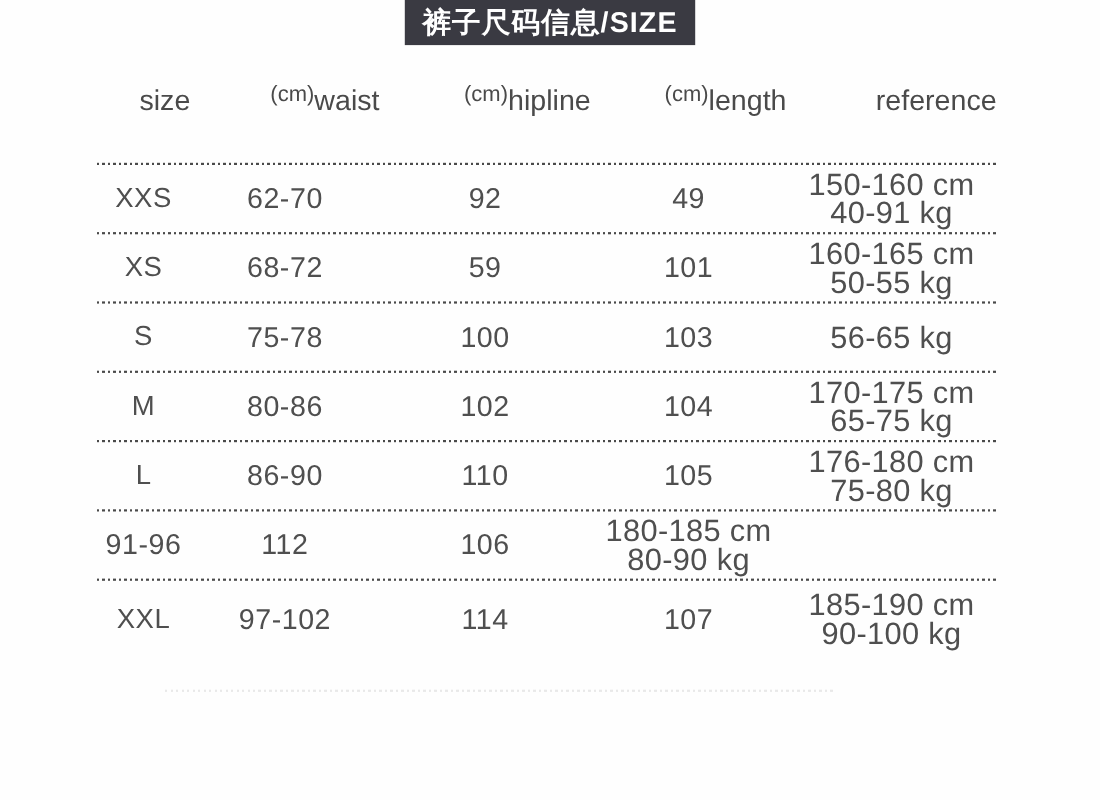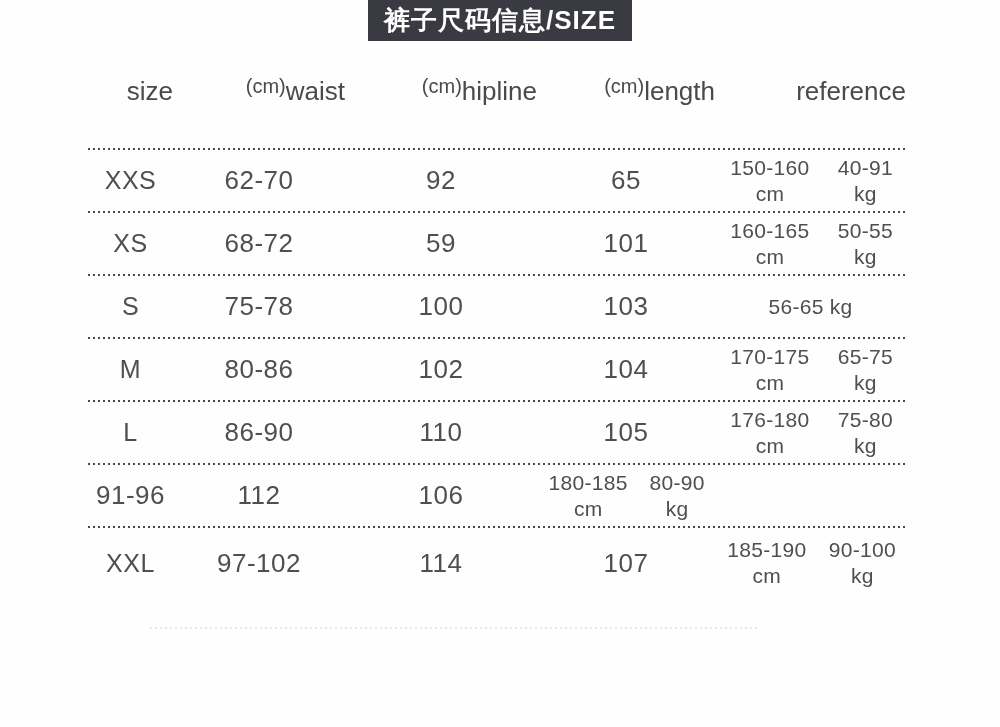--- a/index.html
+++ b/index.html
@@ -55,23 +55,23 @@
   .cell {
     display: flex;
     align-items: center;
     justify-content: center;
     font-size: 26px;
     color: #4f4f4f;
     letter-spacing: 0.5px;
   }
   .size-col { font-size: 25px; }
   .ref {
-    flex-direction: row;
+    flex-direction: column;
     justify-content: center;
-    font-size: 21px;
+    font-size: 28px;
     line-height: 26px;
     letter-spacing: 0.3px;
   }
   .faint-sep {
     position: absolute;
     left: 150px;
     top: 627px;
     width: 610px;
     height: 2px;
     background-image: repeating-linear-gradient(to right, #4a4a4a 0 2px, transparent 2px 5px);
@@ -108,21 +108,21 @@
         <span class="unit"></span>
         <span class="hlabel">reference</span>
       </div>
     </div>
     <div class="sep"></div>
 
     <div class="grid-row row">
       <div class="cell size-col">XXS</div>
       <div class="cell">62-70</div>
       <div class="cell">92</div>
-      <div class="cell">65</div>
+      <div class="cell">49</div>
       <div class="cell ref">
         <span>150-160 cm</span>
         <span>40-91 kg</span>
       </div>
     </div>
     <div class="sep"></div>
 
     <div class="grid-row row">
       <div class="cell size-col">XS</div>
       <div class="cell">68-72</div>

